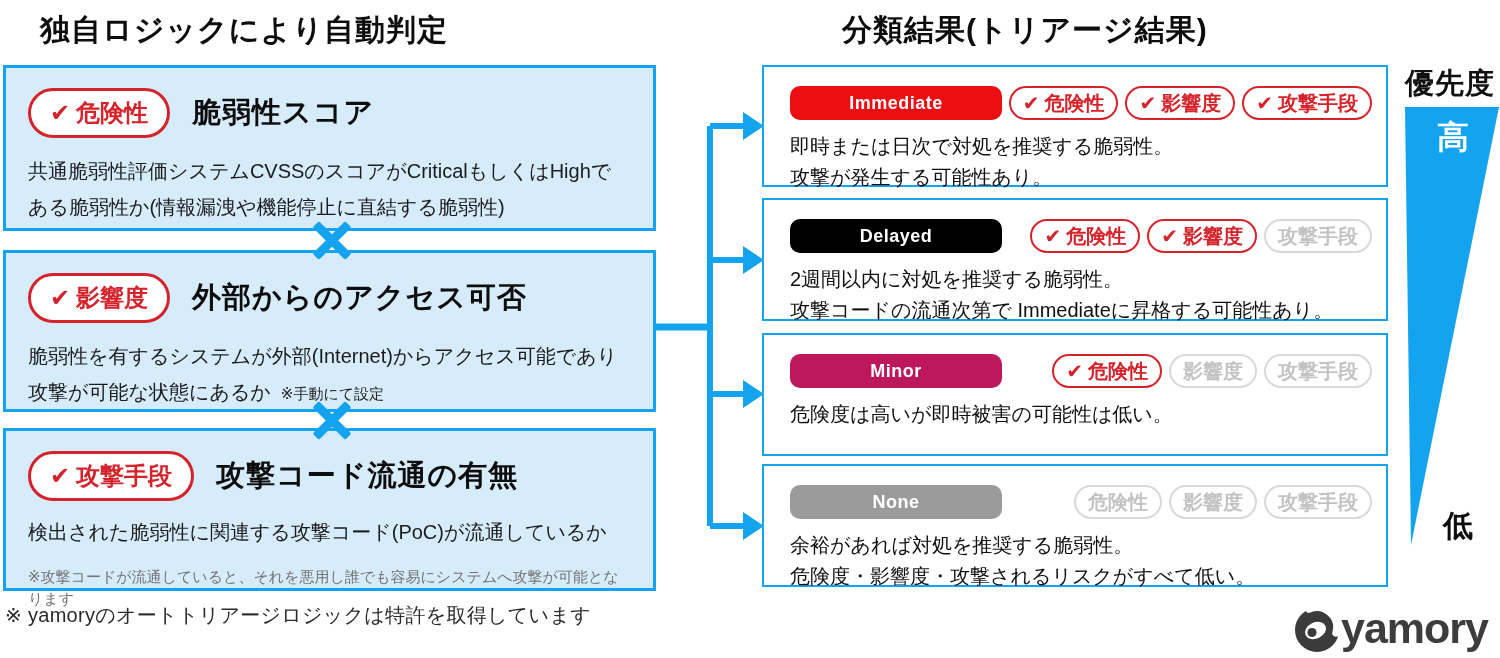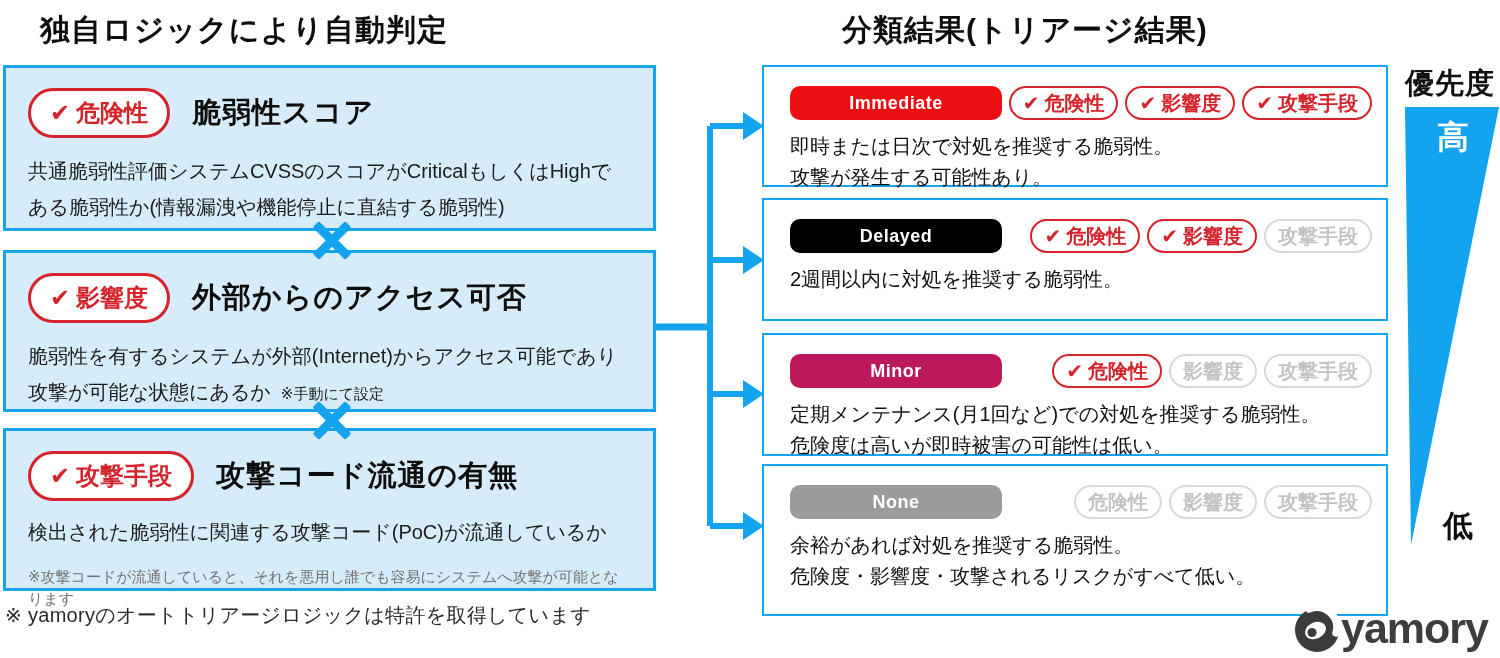--- a/index.html
+++ b/index.html
@@ -164,46 +164,46 @@
             <span>✔</span>
             <span>影響度</span>
           </span>
         <span class="rbadge unchecked">
             <span>攻撃手段</span>
           </span>
       </span>
     </div>
     <div class="rbody">
       <div>2週間以内に対処を推奨する脆弱性。</div>
+      <div>攻撃コードの流通次第で Immediateに昇格する可能性あり。</div>
     </div>
   </div>
 
   <div class="abs rbox" style="top:333px;height:123px;">
     <div class="rhead">
       <span class="pill" style="background: #be185d;">Minor</span>
       <span class="rbadges">
         <span class="rbadge checked">
             <span>✔</span>
             <span>危険性</span>
           </span>
         <span class="rbadge unchecked">
             <span>影響度</span>
           </span>
         <span class="rbadge unchecked">
             <span>攻撃手段</span>
           </span>
       </span>
     </div>
     <div class="rbody">
-      <div>定期メンテナンス(月1回など)での対処を推奨する脆弱性。</div>
       <div>危険度は高いが即時被害の可能性は低い。</div>
     </div>
   </div>
 
-  <div class="abs rbox" style="top:464px;height:152px;">
+  <div class="abs rbox" style="top:464px;height:123px;">
     <div class="rhead">
       <span class="pill" style="background: rgb(155, 155, 155);">None</span>
       <span class="rbadges">
         <span class="rbadge unchecked">
             <span>危険性</span>
           </span>
         <span class="rbadge unchecked">
             <span>影響度</span>
           </span>
         <span class="rbadge unchecked">

